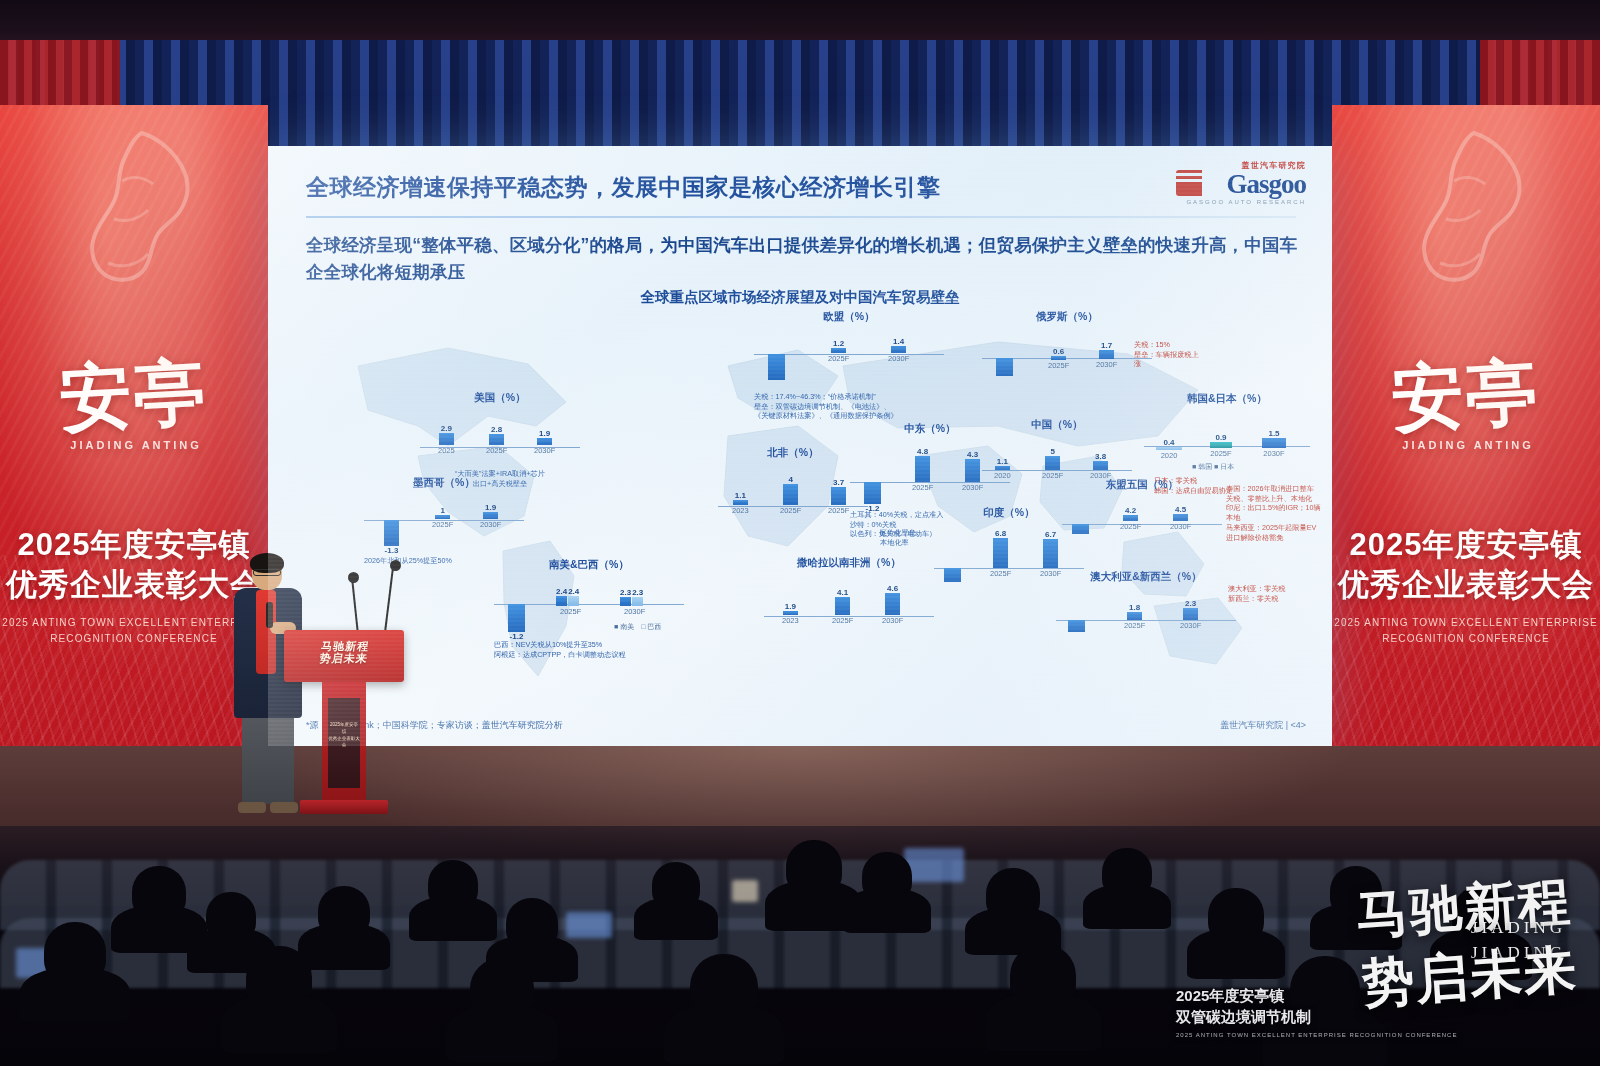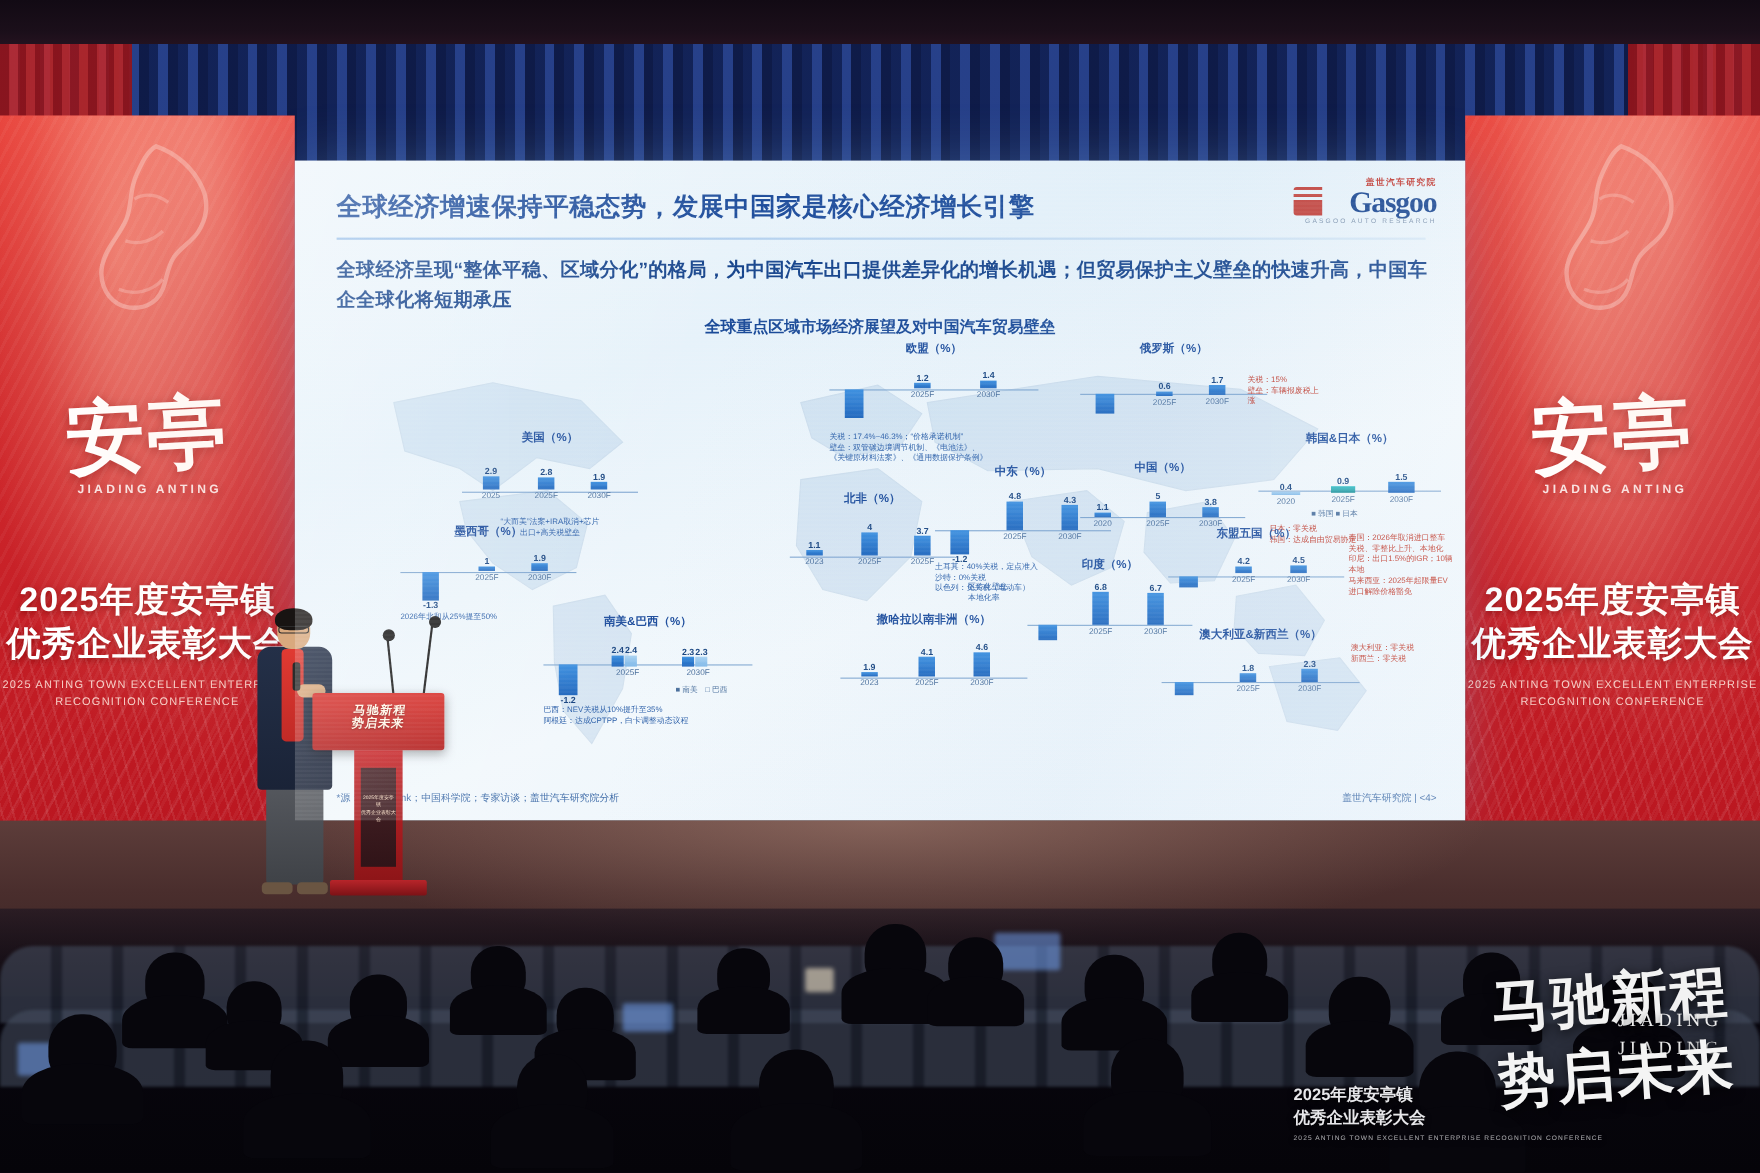--- a/index.html
+++ b/index.html
@@ -769,18 +769,18 @@
   </div>
 
   <div class="watermark">
     <div class="wm-main">马驰新程</div>
     <div class="wm-en">
       <span>JIADING</span><br><span>JIADING</span>
     </div>
     <div class="wm-main2">势启未来</div>
     <div class="wm-sub" style="white-space:pre-line">
       <span>2025年度安亭镇
-优秀企业表彰大会</span>
+双管碳边境调节机制</span>
       <small>2025 ANTING TOWN EXCELLENT ENTERPRISE RECOGNITION CONFERENCE</small>
     </div>
   </div>
 
 </div>
 
 </body></html>

